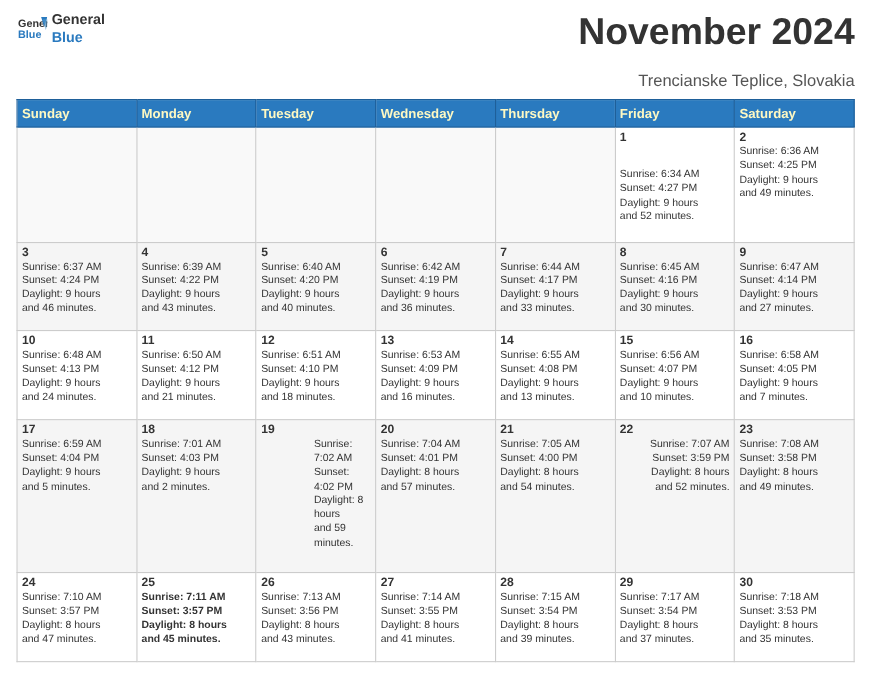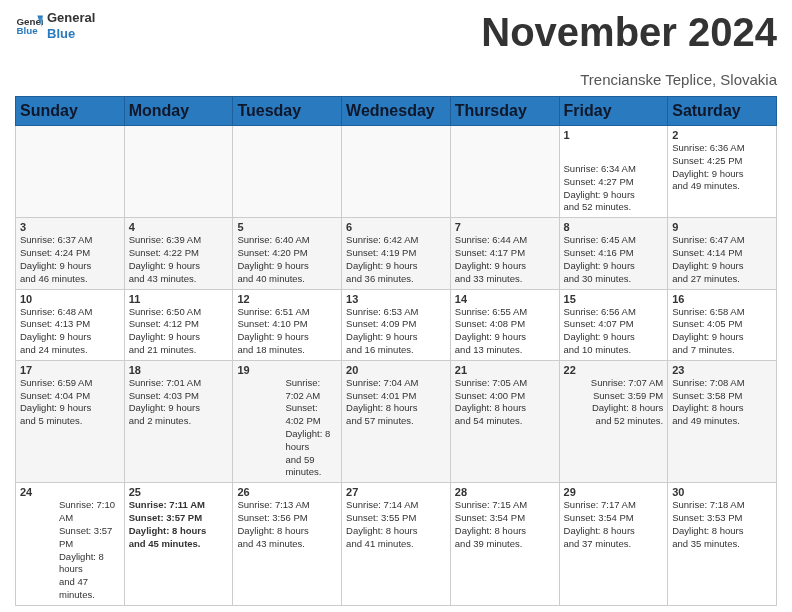--- a/index.html
+++ b/index.html
@@ -29,40 +29,40 @@
       gap: 4px;
     }
     .logo-icon {
       width: 28px;
       height: 28px;
     }
     .title-section {
       text-align: right;
     }
     .month-title {
-      font-size: 40px;
+      font-size: 34px;
       font-weight: bold;
       color: #333;
     }
     .location {
       font-size: 15px;
       color: #555;
       margin-top: 16px;
     }
     .calendar {
       flex: 1;
       border: 1px solid #ccc;
       border-collapse: collapse;
       width: 100%;
       table-layout: fixed;
     }
     .calendar th {
       background: #2a7abf;
-      color: #0f172a;
-      font-size: 16px;
+      color: #fef9c3;
+      font-size: 12px;
       font-weight: bold;
       padding: 5px 4px;
       border: 1px solid #1e5f99;
       text-align: left;
     }
     .calendar td {
       border: 1px solid #ccc;
       vertical-align: top;
       padding: 3px 4px;
       font-size: 9.5px;
@@ -294,21 +294,21 @@
             <span class="day-num">23</span>
             <div class="cell-content" style="white-space: pre-line;">Sunrise: 7:08 AM
 Sunset: 3:58 PM
 Daylight: 8 hours
 and 49 minutes.</div>
           </td>
         </tr>
         <tr>
           <td>
             <span class="day-num">24</span>
-            <div class="cell-content" style="white-space: pre-line; margin-left: 39px;">Sunrise: 7:10 AM
+            <div class="cell-content" style="white-space: pre-line;">Sunrise: 7:10 AM
 Sunset: 3:57 PM
 Daylight: 8 hours
 and 47 minutes.</div>
           </td>
           <td>
             <span class="day-num">25</span>
             <div class="cell-content" style="white-space: pre-line; font-weight: bold;">Sunrise: 7:11 AM
 Sunset: 3:57 PM
 Daylight: 8 hours
 and 45 minutes.</div>

